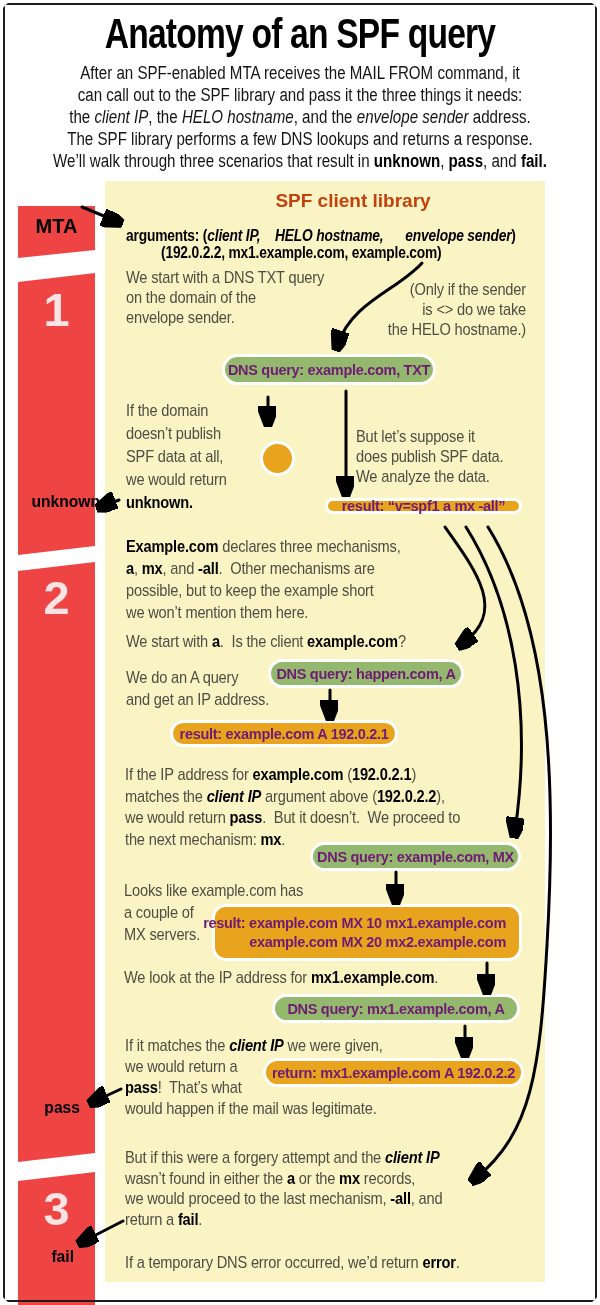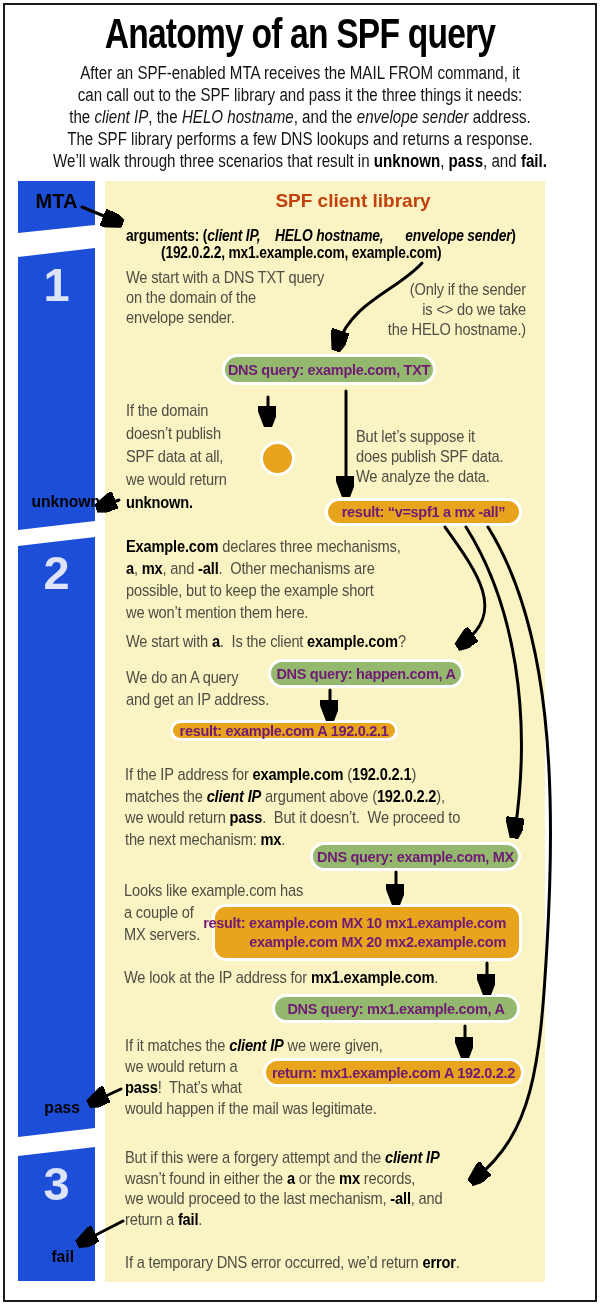--- a/index.html
+++ b/index.html
@@ -1,27 +1,27 @@
 <!DOCTYPE html>
 <html><head>
 <meta charset="utf-8">
 <style>
   html,body{margin:0;padding:0;background:#fff;}
   .page{position:relative;width:600px;height:1305px;background:#ffffff;overflow:hidden;
-        font-family:"Liberation Sans","DejaVu Sans",sans-serif;}
+        font-family:"Liberation Sans","DejaVu Sans",sans-serif;border-radius:18px;}
   .frame{position:absolute;inset:3px;border:2px solid #1c1c1c;pointer-events:none;z-index:6;}
   .title{position:absolute;left:0;top:10px;width:600px;text-align:center;
          font-size:42px;font-weight:bold;color:#000;letter-spacing:-1px;
          transform:scaleX(.8);transform-origin:50% 0;white-space:pre;}
   .intro{position:absolute;left:0;top:62px;width:600px;text-align:center;color:#141414;
          font-size:18px;line-height:22px;transform:scaleX(.84);transform-origin:50% 0;}
   .intro .ln{white-space:pre;}
   .main-panel{position:absolute;left:105px;top:181px;width:440px;height:1101px;
               background:#faf3c3;z-index:1;}
-  .yb{position:absolute;background:#1d4ed8;z-index:1;}
+  .yb{position:absolute;background:#ef4444;z-index:1;margin-top:25px;}
   .mta{padding-top:9px;text-align:center;font-size:20px;font-weight:bold;color:#000;}
   .stepnum{position:absolute;left:0;width:100%;text-align:center;font-size:47px;font-weight:bold;
            color:rgba(255,255,255,.85);line-height:1;}
   .outcome{position:absolute;font-size:17px;font-weight:bold;color:#000;text-align:right;z-index:2;
            transform:scaleX(.92);transform-origin:100% 0;white-space:pre;}
   .lib-head{position:absolute;left:133px;top:190px;width:440px;text-align:center;
             font-size:19px;font-weight:bold;color:#c2410c;z-index:2;white-space:pre;}
   .args{position:absolute;font-size:16px;font-weight:bold;color:#000;z-index:2;
         transform:scaleX(.86);transform-origin:0 0;letter-spacing:-.2px;}
   .args .ln,.args span{white-space:pre;}
@@ -142,23 +142,23 @@
       <div class="ln"><span>But if this were a forgery attempt and the </span><span class="b i">client IP</span></div>
       <div class="ln"><span>wasn’t found in either the </span><span class="b">a</span><span> or the </span><span class="b">mx</span><span> records,</span></div>
       <div class="ln"><span>we would proceed to the last mechanism, </span><span class="b">-all</span><span>, and</span></div>
       <div class="ln"><span>return a </span><span class="b">fail</span><span>.</span></div>
     </div>
   <div class="tb" style="left:125px;top:1252px;line-height:21px;">
       <div class="ln"><span>If a temporary DNS error occurred, we’d return </span><span class="b">error</span><span>.</span></div>
     </div>
 
   <div class="pill green" style="left:222px;top:354px;width:214px;height:31px;">DNS query: example.com, TXT</div>
-  <div class="pill orange" style="left:325px;top:498px;width:197px;height:28px;">result: “v=spf1 a mx -all”</div>
+  <div class="pill orange" style="left:325px;top:498px;width:197px;height:16px;">result: “v=spf1 a mx -all”</div>
   <div class="pill green" style="left:268px;top:659px;width:196px;height:29px;">DNS query: happen.com, A</div>
-  <div class="pill orange" style="left:170px;top:720px;width:228px;height:21px;">result: example.com A 192.0.2.1</div>
+  <div class="pill orange" style="left:170px;top:720px;width:228px;height:27px;">result: example.com A 192.0.2.1</div>
   <div class="pill green" style="left:310px;top:842px;width:211px;height:29px;">DNS query: example.com, MX</div>
   <div class="pill orange two" style="left:212px;top:904px;width:310px;height:57px;">
     <div>result: example.com MX 10 mx1.example.com</div>
     <div>example.com MX 20 mx2.example.com</div>
   </div>
   <div class="pill green" style="left:272px;top:994px;width:248px;height:29px;">DNS query: mx1.example.com, A</div>
   <div class="pill orange" style="left:263px;top:1058px;width:261px;height:29px;">return: mx1.example.com A 192.0.2.2</div>
 
   <div class="dot"></div>
 

